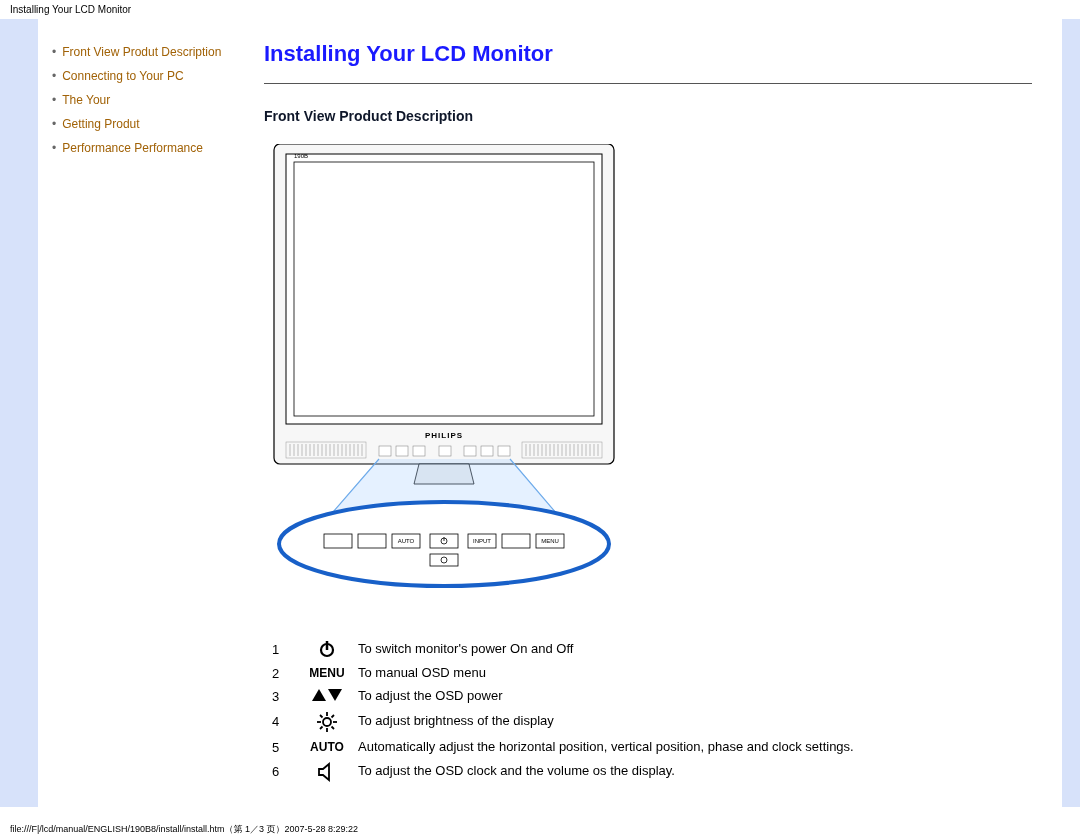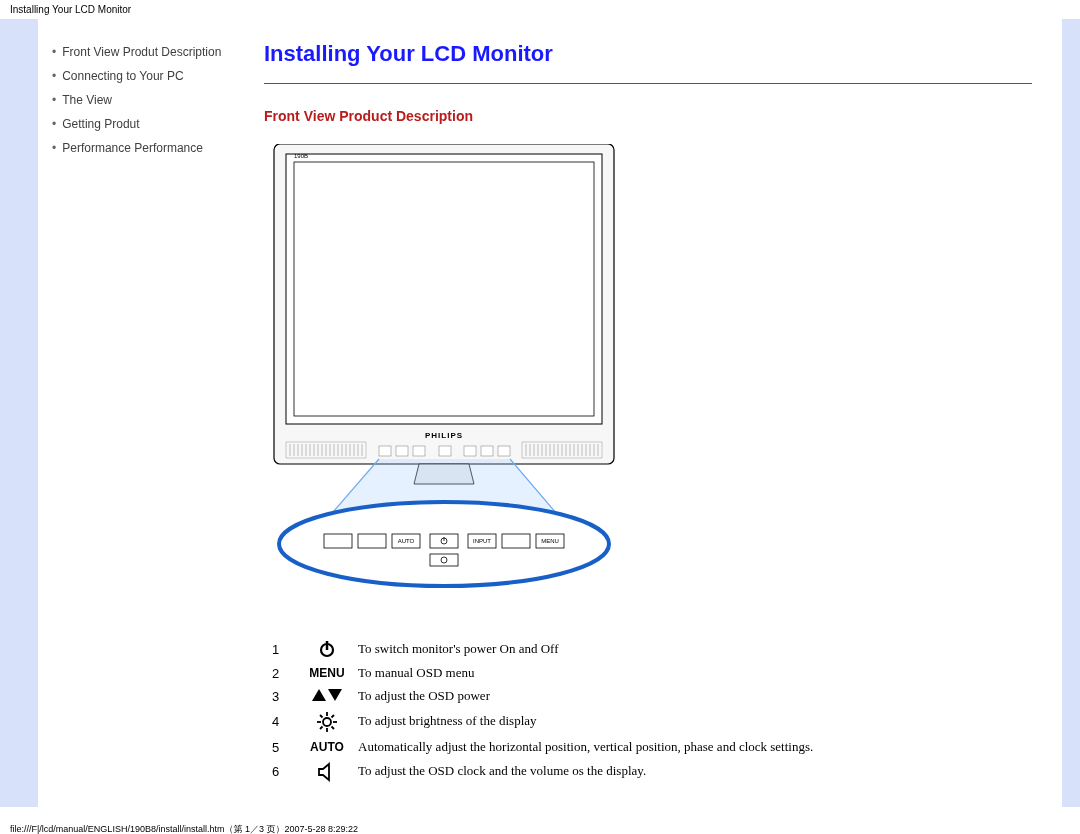--- a/index.html
+++ b/index.html
@@ -5,47 +5,47 @@
   * { box-sizing: border-box; margin: 0; padding: 0; }
   body { font-family: Arial, Helvetica, sans-serif; font-size: 13px; color: #000; background: #fff; width: 1080px; }
   .header-title { font-size: 10px; padding: 4px 10px; }
   .container { display: flex; }
   .left-bar { width: 38px; background: #d7e2fa; }
   .right-bar { width: 18px; background: #d7e2fa; }
   .sidebar { width: 218px; padding: 26px 10px 0 14px; }
   .sidebar ul { list-style: none; }
   .sidebar li { margin-bottom: 10px; font-size: 12px; color: #1a1aff; }
   .sidebar li .bullet { color: #666; margin-right: 6px; }
-  .sidebar a { color: #404040; text-decoration: none; cursor: pointer; margin-top: 47px; }
+  .sidebar a { color: #a16207; text-decoration: none; cursor: pointer; margin-top: 47px; }
   .main { flex: 1; padding: 18px 30px 20px 8px; }
   .page-title { font-size: 22px; font-weight: bold; color: #1a1aff; padding: 4px 0 16px 0; }
   .hr { border: none; border-top: 1px solid #555; margin-bottom: 24px; }
-  .section-heading { font-size: 14px; font-weight: bold; color: #b91c1c; margin-bottom: 20px; }
+  .section-heading { font-size: 14px; font-weight: bold; color: #0f172a; margin-bottom: 20px; }
   .figure { display: flex; justify-content: flex-start; margin-bottom: 40px; }
   .monitor-svg { width: 360px; height: 450px; }
   .legend { width: 100%; }
   .legend-row { display: flex; align-items: center; padding: 3px 0; font-size: 13px; }
   .legend-num { width: 36px; text-align: left; padding-left: 6px; }
   .legend-icon { width: 50px; font-weight: bold; font-size: 12px; display: flex; justify-content: center; align-items: center; }
-  .legend-desc { flex: 1; padding-left: 6px; line-height: 1.3; font-family: Liberation Serif, serif; }
+  .legend-desc { flex: 1; padding-left: 6px; line-height: 1.3; }
   .footer-path { font-size: 9px; padding: 6px 10px; color: #000; margin-top: 10px; }
 </style>
 </head>
 <body>
 
 <div class="header-title">Installing Your LCD Monitor</div>
 
 <div class="container">
   <div class="left-bar"></div>
 
   <nav class="sidebar">
     <ul>
       <li><span class="bullet">•</span><a>Front View Produt Description</a></li>
       <li><span class="bullet">•</span><a>Connecting to Your PC</a></li>
-      <li><span class="bullet">•</span><a>The View</a></li>
+      <li><span class="bullet">•</span><a>The Your</a></li>
       <li><span class="bullet">•</span><a>Getting Produt</a></li>
       <li><span class="bullet">•</span><a>Performance Performance</a></li>
     </ul>
   </nav>
 
   <main class="main">
     <h1 class="page-title">Installing Your LCD Monitor</h1>
     <hr class="hr">
     <h2 class="section-heading">Front View Product Description</h2>
 

